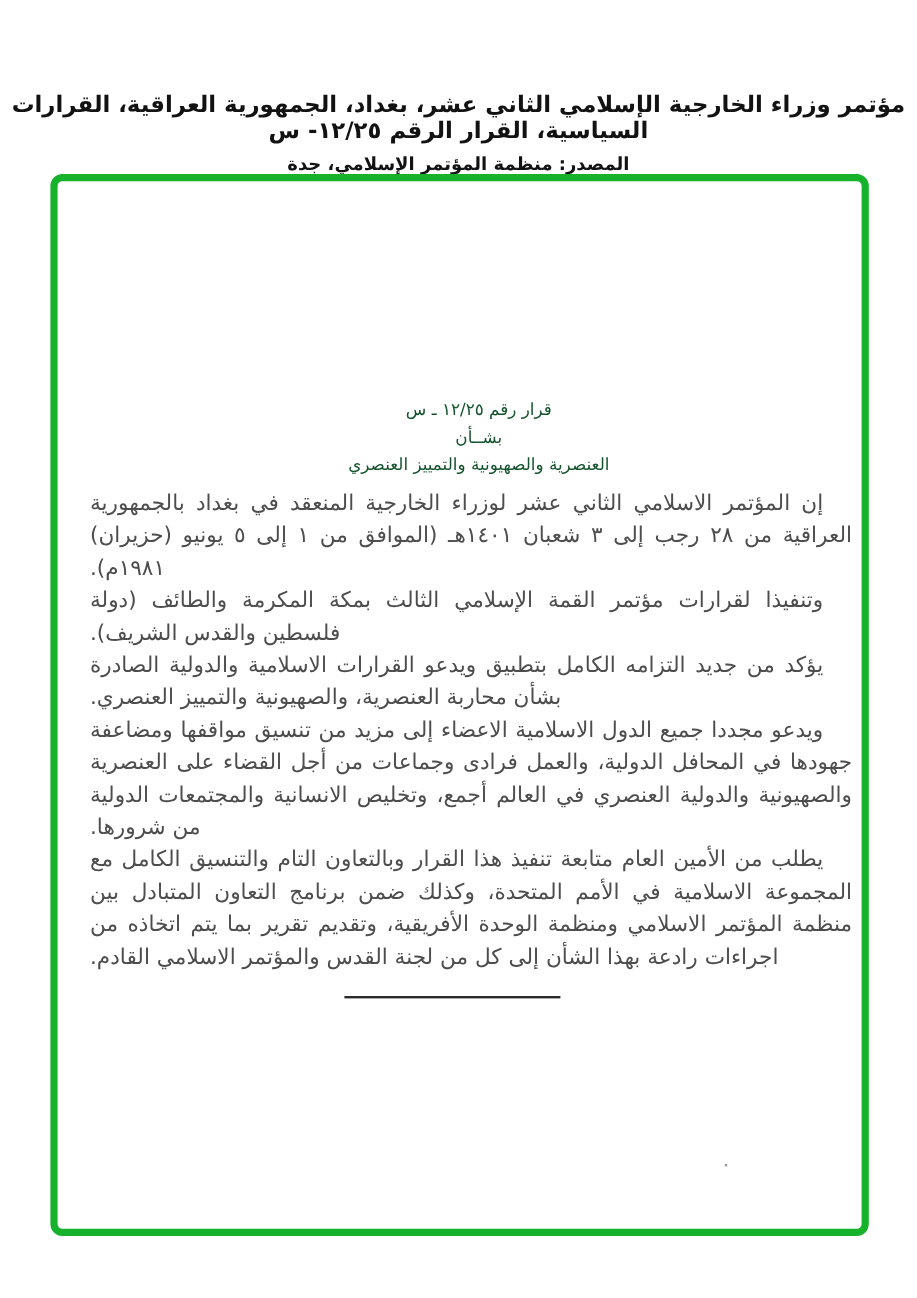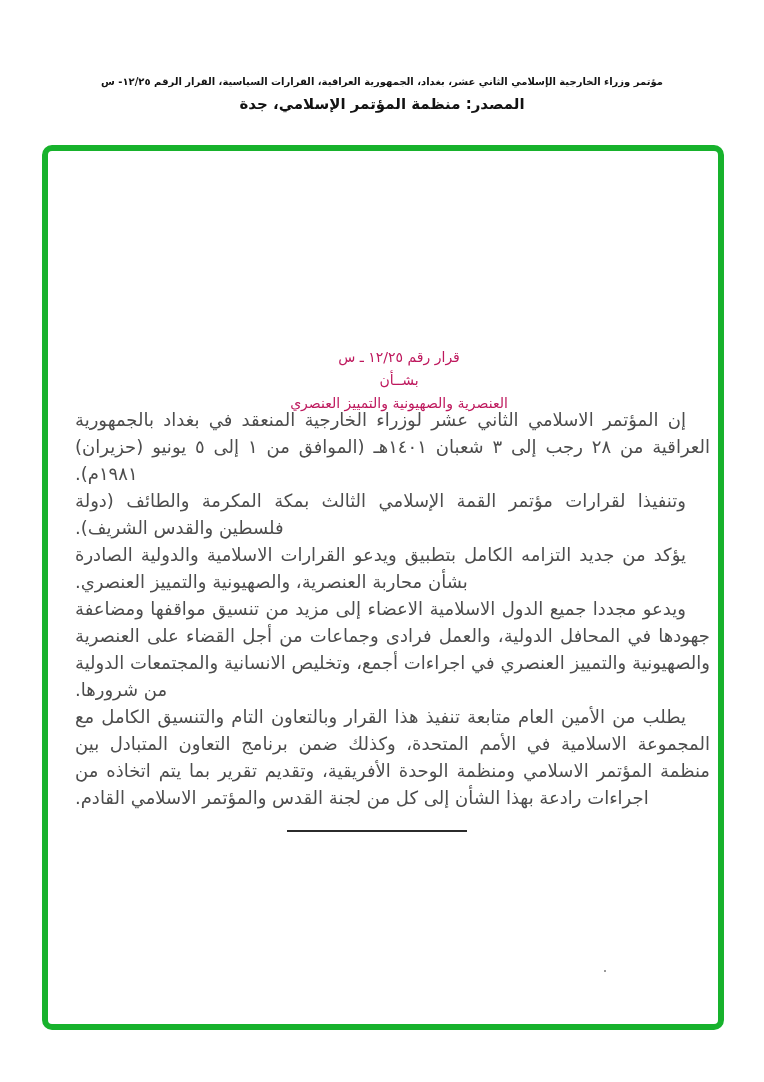--- a/index.html
+++ b/index.html
@@ -14,21 +14,21 @@
 
   
   .page-header {
     position: absolute;
     top: 76px; left: 0; right: 0;
     text-align: center;
     direction: rtl;
     color: #121212;
   }
   .header-line1 {
-    font-size: 10px;
+    font-size: 19px;
     font-weight: bold;
     letter-spacing: 0.2px;
   }
   .header-line2 {
     margin-top: 8px;
     font-size: 15px;
     font-weight: bold;
   }
 
   
@@ -38,24 +38,24 @@
     width: 682px; height: 885px;
     box-sizing: border-box;
     border: 6px solid #17b22c;
     border-radius: 10px;
     background: #ffffff;
   }
 
   
   .title-block {
     position: absolute;
-    top: 195px; left: 0; right: 0;
+    top: 180px; left: 0; right: 0;
     text-align: center;
     direction: rtl;
-    color: #be185d;
+    color: #14532d;
     font-size: 14px;
     line-height: 23px;
     padding-left: 32px;
   }
 
   
   .doc-body {
     position: absolute;
     top: 255px; right: 8px; left: 27px;
     direction: rtl;
@@ -100,21 +100,21 @@
     <div class="title-block">
       <div>قرار رقم ١٢/٢٥ ـ س</div>
       <div>بشــأن</div>
       <div>العنصرية والصهيونية والتمييز العنصري</div>
     </div>
 
     <div class="doc-body">
       <p>إن المؤتمر الاسلامي الثاني عشر لوزراء الخارجية المنعقد في بغداد بالجمهورية العراقية من ٢٨ رجب إلى ٣ شعبان ١٤٠١هـ (الموافق من ١ إلى ٥ يونيو (حزيران) ١٩٨١م).</p>
       <p>وتنفيذا لقرارات مؤتمر القمة الإسلامي الثالث بمكة المكرمة والطائف (دولة فلسطين والقدس الشريف).</p>
       <p>يؤكد من جديد التزامه الكامل بتطبيق ويدعو القرارات الاسلامية والدولية الصادرة بشأن محاربة العنصرية، والصهيونية والتمييز العنصري.</p>
-      <p>ويدعو مجددا جميع الدول الاسلامية الاعضاء إلى مزيد من تنسيق مواقفها ومضاعفة جهودها في المحافل الدولية، والعمل فرادى وجماعات من أجل القضاء على العنصرية والصهيونية والتمييز العنصري في اجراءات أجمع، وتخليص الانسانية والمجتمعات الدولية من شرورها.</p>
+      <p>ويدعو مجددا جميع الدول الاسلامية الاعضاء إلى مزيد من تنسيق مواقفها ومضاعفة جهودها في المحافل الدولية، والعمل فرادى وجماعات من أجل القضاء على العنصرية والصهيونية والدولية العنصري في العالم أجمع، وتخليص الانسانية والمجتمعات الدولية من شرورها.</p>
       <p>يطلب من الأمين العام متابعة تنفيذ هذا القرار وبالتعاون التام والتنسيق الكامل مع المجموعة الاسلامية في الأمم المتحدة، وكذلك ضمن برنامج التعاون المتبادل بين منظمة المؤتمر الاسلامي ومنظمة الوحدة الأفريقية، وتقديم تقرير بما يتم اتخاذه من اجراءات رادعة بهذا الشأن إلى كل من لجنة القدس والمؤتمر الاسلامي القادم.</p>
     </div>
 
     <div class="divider"></div>
     <div class="speck"></div>
 
   </div>
 
 </div>
 

